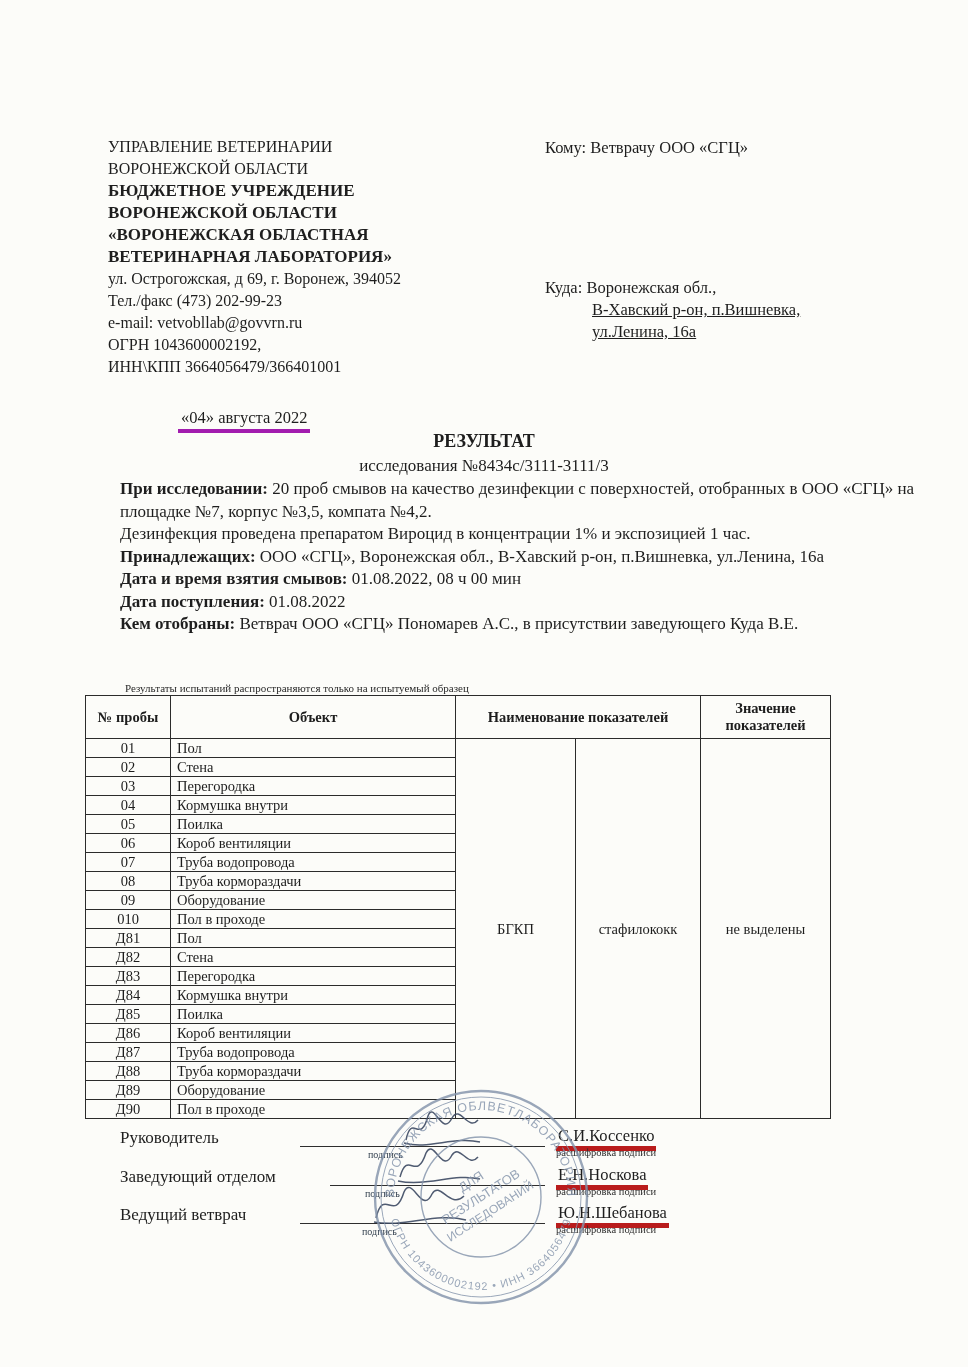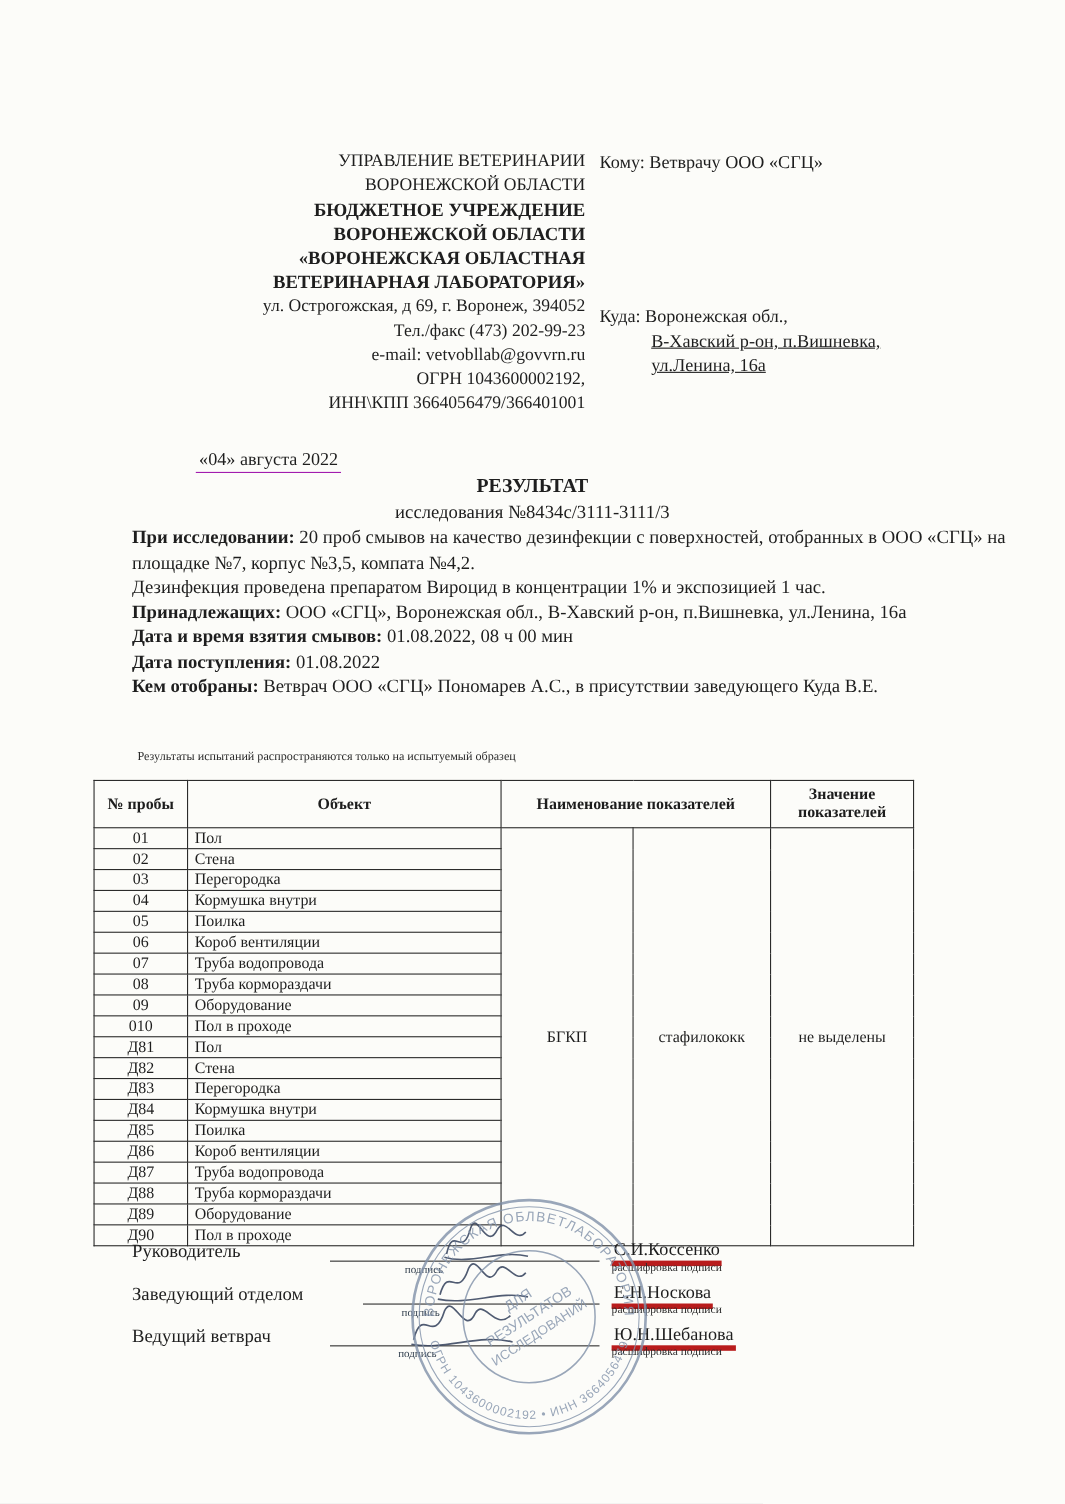--- a/index.html
+++ b/index.html
@@ -6,38 +6,38 @@
   .page{
     position:relative;
     width:968px;height:1367px;
     margin:0 auto;
     background:#fcfcf9;
     font-family:"Liberation Serif", serif;
     color:#1e1e1e;
     overflow:hidden;
   }
   
-  .org-block{position:absolute;left:108px;top:136px;width:424px;text-align:right;font-size:16px;line-height:22px;}
+  .org-block{position:absolute;left:108px;top:136px;width:424px;text-align:left;font-size:16px;line-height:22px;}
   .org-line.bold{font-weight:bold;font-size:17px;}
   .to-line{position:absolute;left:545px;top:138px;font-size:16.5px;}
   .addr-block{position:absolute;left:545px;top:277px;font-size:16.5px;line-height:22px;}
   .addr-block .indent{padding-left:47px;text-decoration:underline;}
   
-  .date-line{position:absolute;left:178px;top:408px;font-size:16.5px;border-bottom:1px solid #a21caf;padding:0 3px 1px 3px;}
+  .date-line{position:absolute;left:178px;top:408px;font-size:16.5px;border-bottom:4px solid #a21caf;padding:0 3px 1px 3px;}
   .doc-title{position:absolute;left:0;top:431px;width:100%;text-align:center;font-weight:bold;font-size:18px;}
   .doc-subtitle{position:absolute;left:0;top:456px;width:100%;text-align:center;font-size:17px;}
   
   .body-text{position:absolute;left:120px;top:478px;width:826px;font-size:17px;line-height:22.5px;}
   .body-text p{margin:0;}
   .p-label{font-weight:bold;}
   .p-label::after{content:" ";}
   .p-label:empty::after{content:"";}
   .disclaimer{position:absolute;left:125px;top:682px;font-size:11px;color:#2a2a2a;}
   
-  table.results{position:absolute;left:85px;top:695px;border-collapse:collapse;font-size:14.5px;color:#1d1d1d;margin-top:14px;}
+  table.results{position:absolute;left:85px;top:695px;border-collapse:collapse;font-size:14.5px;color:#1d1d1d;}
   table.results th, table.results td{border:1px solid #2b2b2b;}
   table.results th{font-weight:bold;text-align:center;padding:3px 4px;height:36px;vertical-align:middle;line-height:17px;}
   table.results td{height:16px;line-height:16px;padding:1px 6px;}
   td.c-num{text-align:center;}
   td.c-obj{text-align:left;}
   td.c-merged{text-align:center;vertical-align:middle;}
   
   .sig-role{position:absolute;font-size:17px;}
   .sig-line{position:absolute;border-bottom:1.4px solid #2e2e2e;height:19px;}
   .sig-caption{position:absolute;font-size:10px;color:#33404f;}

